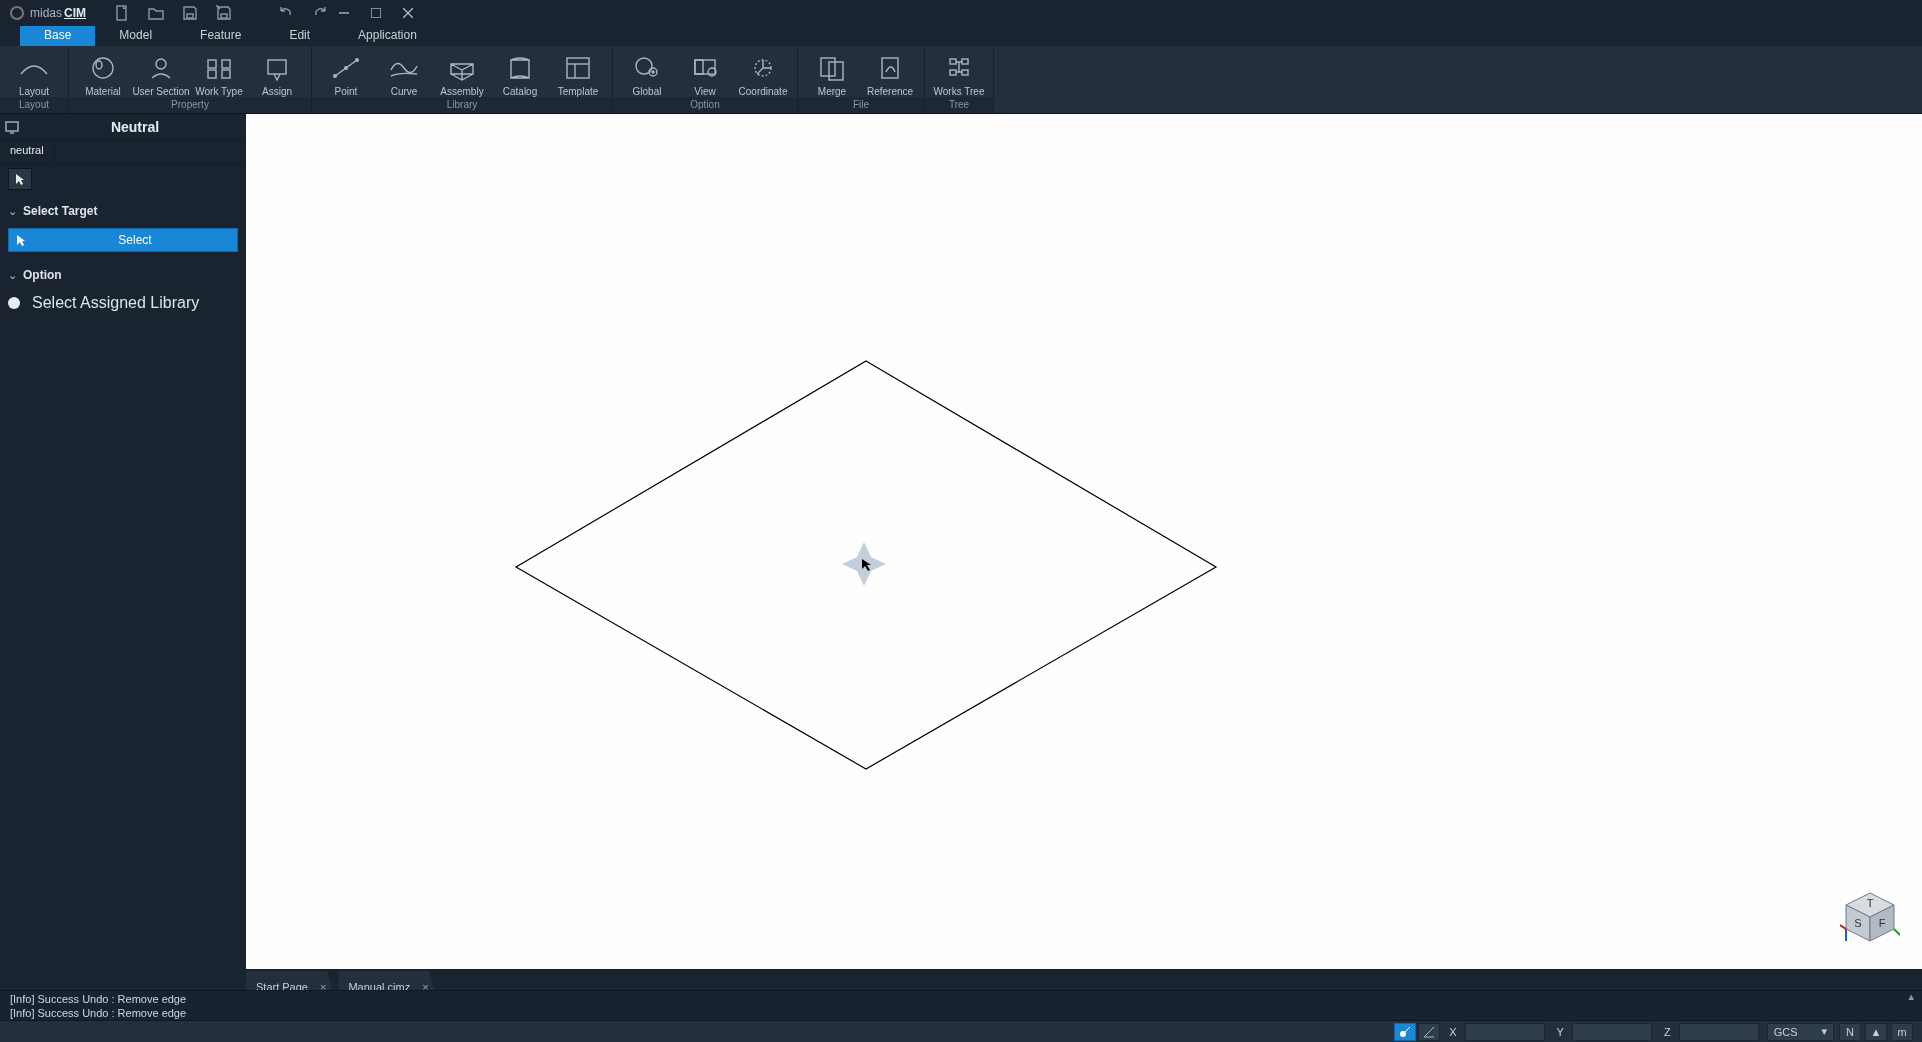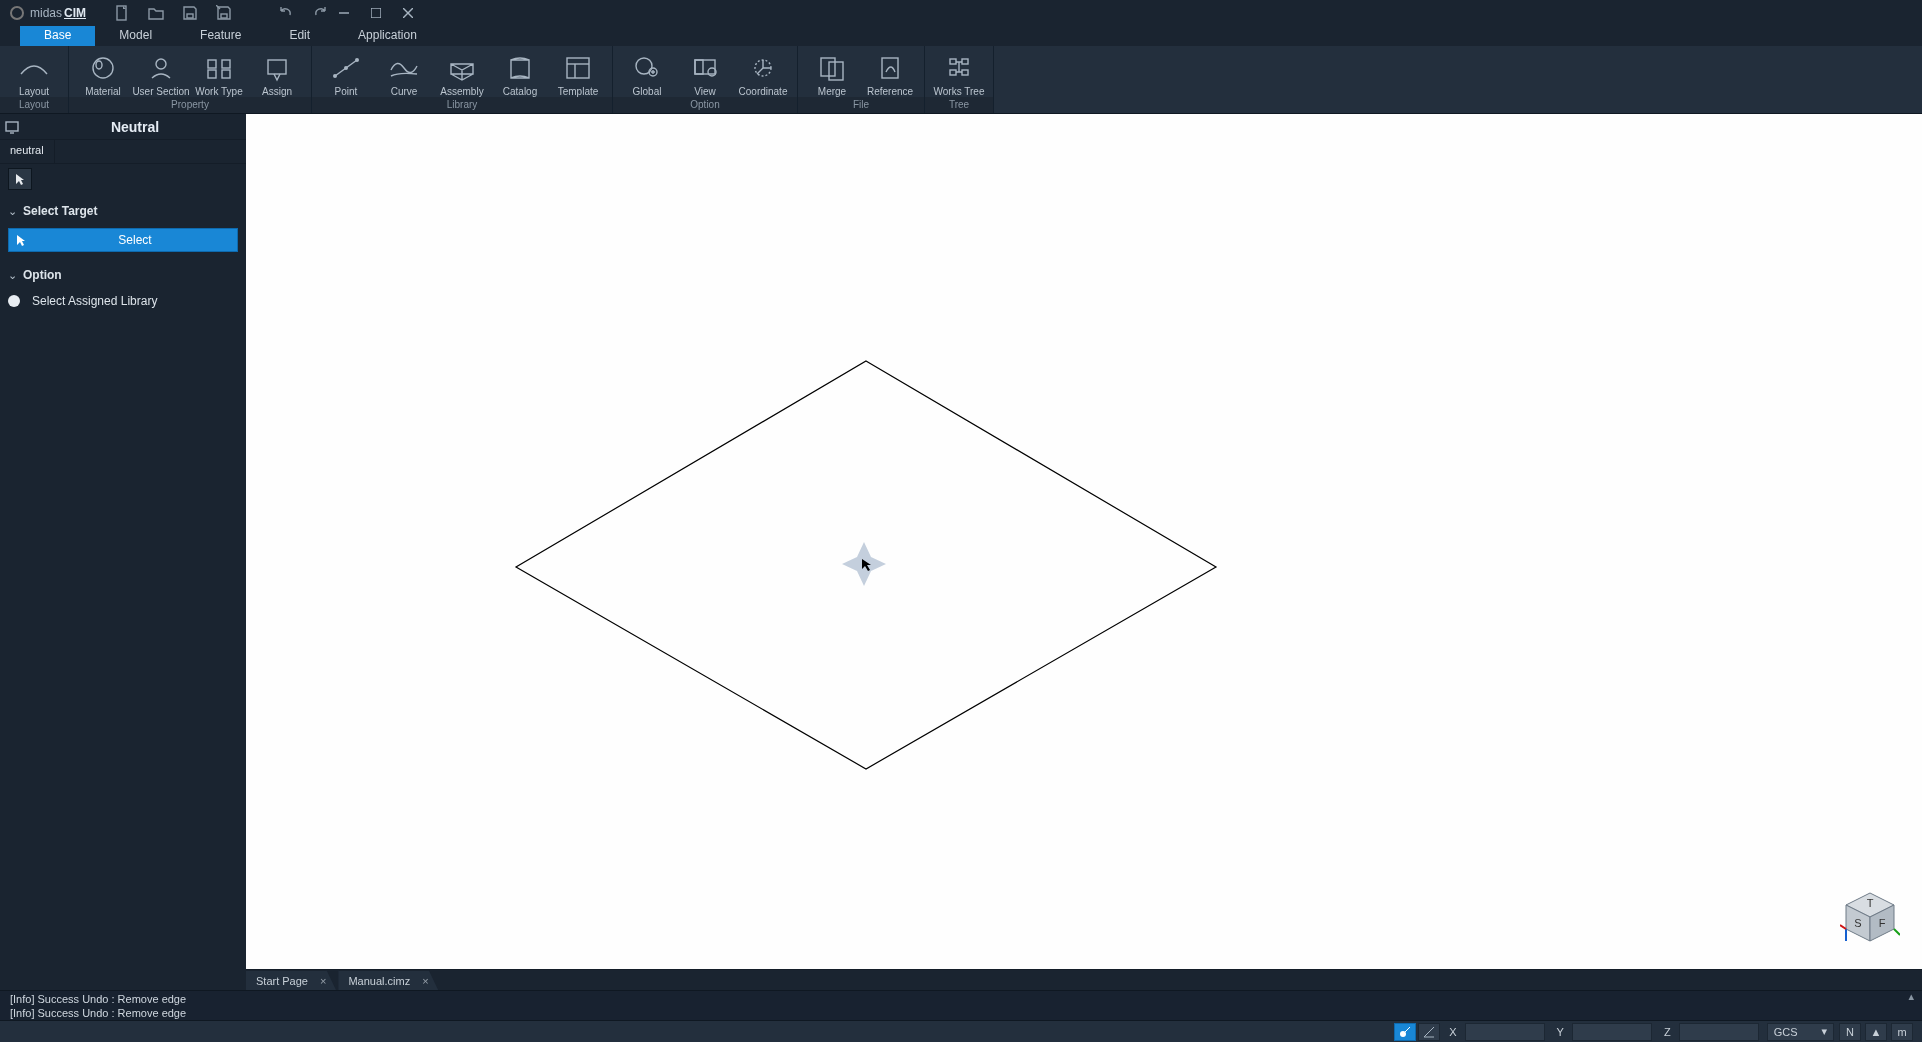--- a/index.html
+++ b/index.html
@@ -44,29 +44,29 @@
 .tool-cursor-btn { width:24px; height:22px; background:#2b3744; border:1px solid #0d161f; display:flex; align-items:center; justify-content:center; cursor:pointer;}
 .panel-body { padding: 6px 8px; color: #dde4ea; }
 .section-head { display:flex; align-items:center; padding:6px 0; cursor:pointer;}
 .chevron { width:10px; color:#b5c0cb; margin-right:5px;}
 .section-title { font-weight:bold; font-size:12px;}
 .select-btn { background:#1987d6; color:#fff; height:24px; display:flex; align-items:center; border:1px solid #0e6aae; margin:4px 0 10px 0; cursor:pointer; position:relative;}
 .select-btn .sel-icon { width:24px; display:flex; align-items:center; justify-content:center;}
 .select-btn .sel-label { flex:1; text-align:center; font-size:12px;}
 .radio-row { display:flex; align-items:center; padding:6px 0;}
 .radio-dot { width:12px; height:12px; border-radius:50%; background:#e8edf2; margin-right:12px;}
-.radio-label { color:#dde4ea; font-size:12px;text-align:right;}
+.radio-label { color:#dde4ea; font-size:16px;text-align:right;}
 
 
 .canvas-wrap { flex: 1; display:flex; flex-direction:column;}
 .canvas { background: #fefefe; flex:1; position: relative; overflow:hidden;}
 .view-cube { position:absolute; right:22px; bottom:22px; }
 
 .doc-tabs { height: 21px; background: #1a2430; display:flex; padding-left:0; border-top:1px solid #141d28;}
-.doc-tab { display:flex; align-items:center; background:#232f3d; color:#c8d0d8; height:21px; padding: 4px 10px; margin-right:2px; border-top:1px solid #1a2430; position:relative; clip-path: polygon(0 0, calc(100% - 10px) 0, 100% 100%, 0 100%); min-width:90px;}
+.doc-tab { display:flex; align-items:center; background:#232f3d; color:#c8d0d8; height:21px; padding: 16px 10px; margin-right:2px; border-top:1px solid #1a2430; position:relative; clip-path: polygon(0 0, calc(100% - 10px) 0, 100% 100%, 0 100%); min-width:90px;}
 .doc-tab .close-x { margin-left:12px; opacity:.7; cursor:pointer;}
 
 
 .log-area { background: #182230; color:#cfd7df; height: 30px; padding:2px 10px; display:flex; align-items:flex-start; flex-direction:column; justify-content:center; border-top:1px solid #0f1822;}
 .log-line { font-size:11px; line-height:14px;}
 .status-bar { height:22px; background:#232f3d; display:flex; align-items:center; color:#c8d0d8; border-top:1px solid #0f1822;}
 .status-left { flex:1;}
 .sb-btn { height:18px; padding:0 6px; margin:0 1px; display:flex; align-items:center; justify-content:center; background:#2f3c4b; border:1px solid #1c2733; cursor:pointer;}
 .sb-btn.blue{ background:#1987d6; border-color:#0e6aae;}
 .sb-btn.small{ width:22px; padding:0;}

